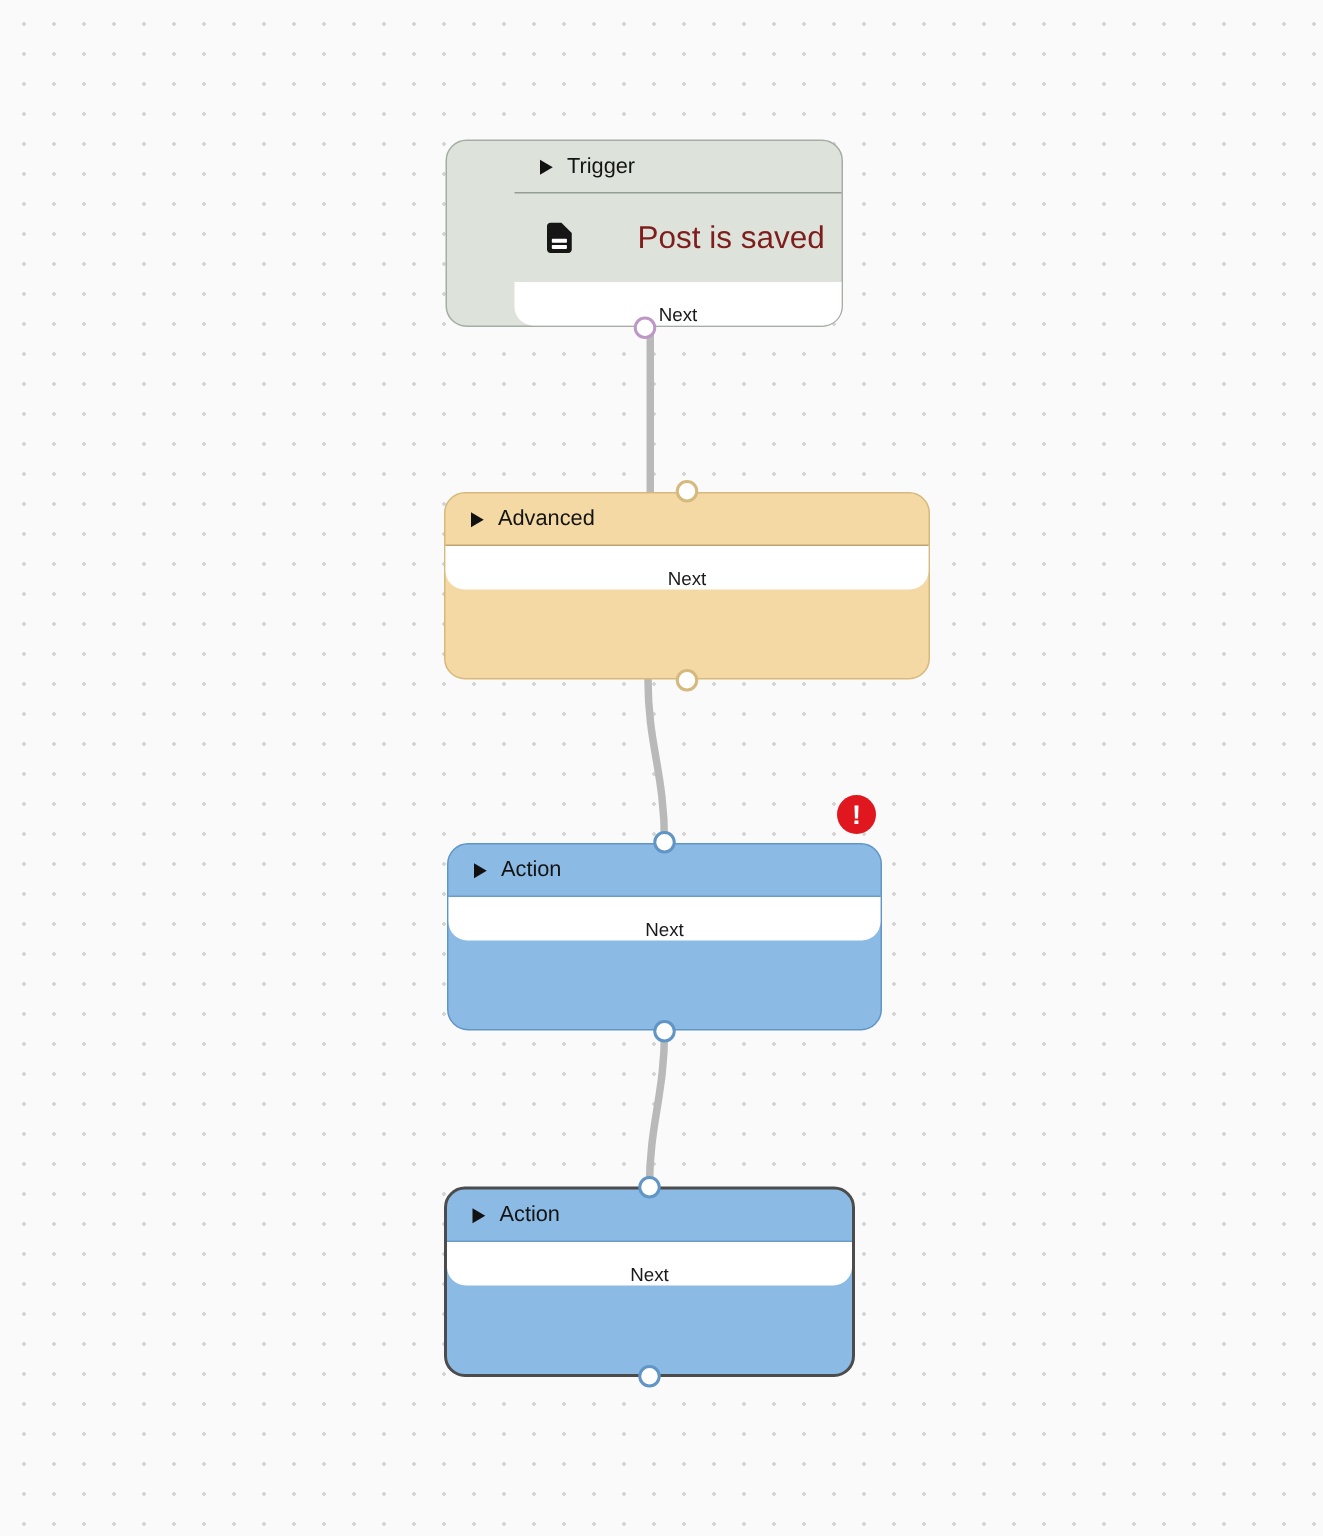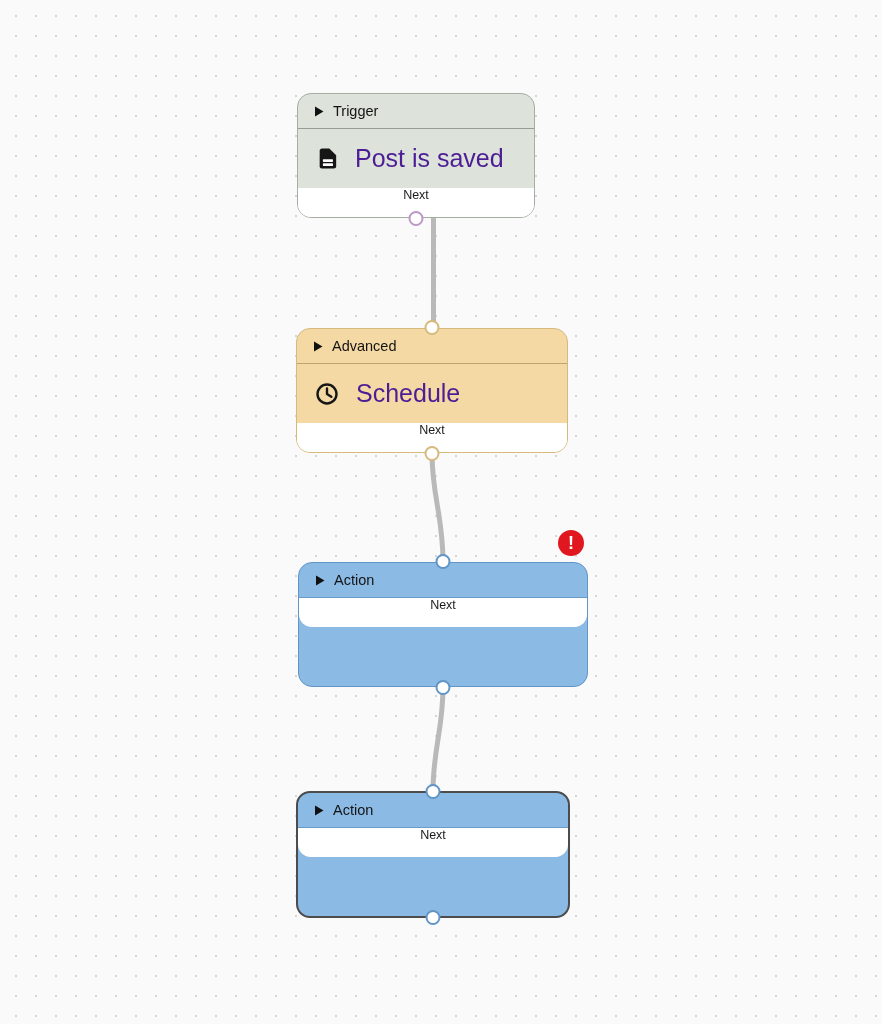--- a/index.html
+++ b/index.html
@@ -64,31 +64,32 @@
   }
   .node-body {
     flex: 1 1 auto;
     display: flex;
     align-items: center;
     gap: 17px;
     padding: 0 18px;
   }
   .body-icon { display: flex; align-items: center; }
   .node-title {
-    font-size: 25px;
-    color: #4c1d95;
+    font-size: 21px;
+    color: #7f1d1d;
     white-space: nowrap;
+    margin-left: 25px;
   }
   .node-footer {
     flex: 0 0 29px;
     height: 29px;
     background: #ffffff;
     border-radius: 0 0 12.5px 12.5px;
     display: flex;
-    align-items: flex-start;
+    align-items: flex-end;
     justify-content: center;
   }
   .next-label {
     font-size: 12.5px;
     font-weight: 500;
     color: #1a1a1a;
   }
   .port {
     position: absolute;
     width: 15px;
@@ -125,21 +126,21 @@
 <body>
 
 <div class="canvas">
 
   <svg class="edges" viewBox="0 0 882 1024">
     <path class="edge" d="M433.5 218 L433.5 328"></path>
     <path class="edge" d="M432 453 C432 497 443 515 443 562"></path>
     <path class="edge" d="M443 687 C443 730 433 749 433 791"></path>
   </svg>
 
-  <div class="node" style="left: 297px; top: 93px; width: 238px; --fill: #dde3da; --border: #a6ada5; --divider: #969d95; --port-bottom: #bd97c6;">
+  <div class="node" style="left: 297px; top: 93px; width: 265px; padding-left: 45px; --fill: #dde3da; --border: #a6ada5; --divider: #969d95; --port-bottom: #bd97c6;">
     <div class="node-header">
       <span class="play-icon">
         <svg width="10" height="11" viewBox="0 0 10 11">
             <polygon points="1,0.5 9.5,5.5 1,10.5" fill="#111"></polygon>
           </svg>
       </span>
       <span class="type-label">Trigger</span>
     </div>
     <div class="node-body">
       <span class="body-icon">
@@ -150,38 +151,29 @@
         </svg>
       </span>
       <span class="node-title">Post is saved</span>
     </div>
     <div class="node-footer">
       <span class="next-label">Next</span>
     </div>
     <div class="port port-bottom"></div>
   </div>
 
-  <div class="node" style="left: 296px; top: 328px; width: 272px; --fill: #f4d9a4; --border: #d6b97d; --divider: #c0a271; --port-top: #d6b97d; --port-bottom: #d6b97d;">
+  <div class="node" style="left: 296px; top: 328px; width: 324px; --fill: #f4d9a4; --border: #d6b97d; --divider: #c0a271; --port-top: #d6b97d; --port-bottom: #d6b97d;">
     <div class="node-header">
       <span class="play-icon">
         <svg width="10" height="11" viewBox="0 0 10 11">
             <polygon points="1,0.5 9.5,5.5 1,10.5" fill="#111"></polygon>
           </svg>
       </span>
       <span class="type-label">Advanced</span>
     </div>
-    <div class="node-body">
-      <span class="body-icon">
-        <svg width="24" height="24" viewBox="0 0 24 24" fill="none" stroke="#161616" stroke-width="2.4">
-          <circle cx="12" cy="12" r="9.5"></circle>
-          <path d="M12 6.5 V12 L16.3 14.8" stroke-linecap="round" stroke-linejoin="round"></path>
-        </svg>
-      </span>
-      <span class="node-title">Schedule</span>
-    </div>
     <div class="node-footer">
       <span class="next-label">Next</span>
     </div>
     <div class="port port-top"></div>
     <div class="port port-bottom"></div>
   </div>
 
   <div class="node" style="left: 298px; top: 562px; width: 290px; --fill: #8bbae4; --border: #6095c6; --divider: #6a9cc9; --port-top: #6095c6; --port-bottom: #6095c6;">
     <div class="node-header">
       <span class="play-icon">

